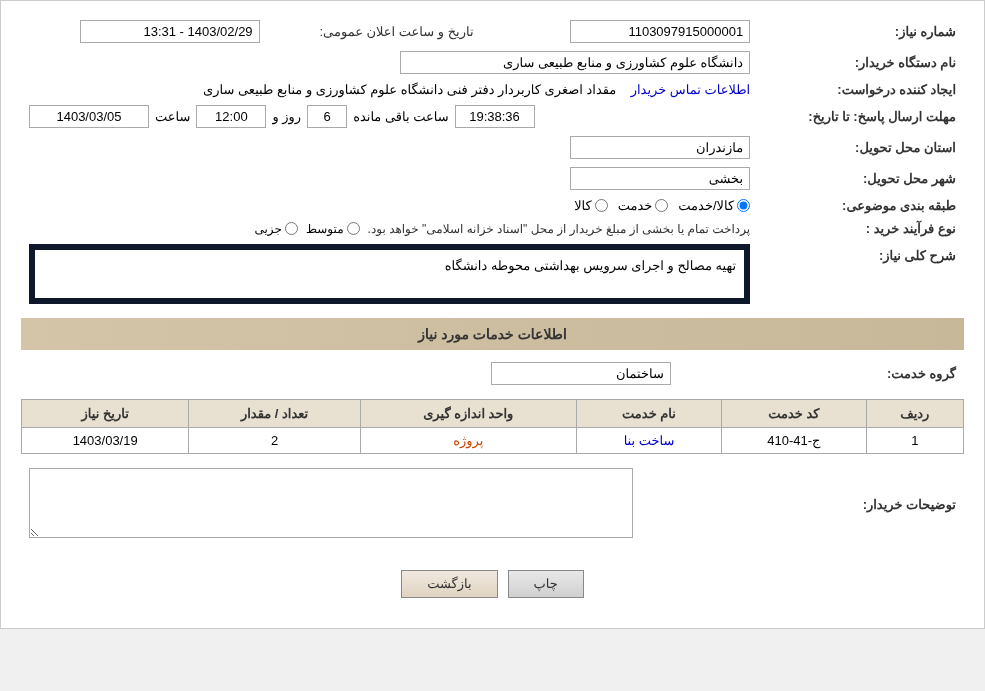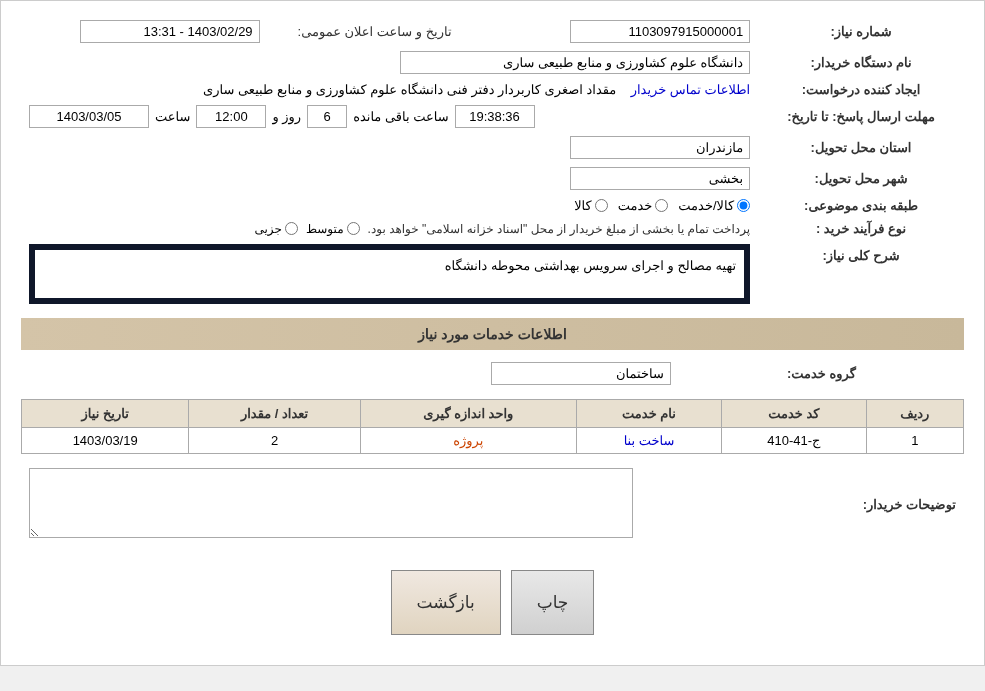--- a/index.html
+++ b/index.html
@@ -33,21 +33,21 @@
       margin-bottom: 10px;
     }
     .info-table td {
       padding: 4px 8px;
       vertical-align: middle;
     }
     .label-cell {
       color: #333;
       font-weight: bold;
       white-space: nowrap;
-      text-align: center;
+      text-align: right;
       width: auto;
     }
     .value-cell {
       text-align: right;
     }
     .input-box {
       border: 1px solid #aaa;
       background: #fff;
       padding: 3px 6px;
       min-width: 180px;
@@ -165,24 +165,24 @@
       padding-top: 8px;
     }
     .buttons-row {
       text-align: center;
       padding: 15px 0;
       display: flex;
       justify-content: center;
       gap: 10px;
     }
     .btn {
-      padding: 21px 25px;
+      padding: 5px 25px;
       border: 1px solid #888;
       cursor: pointer;
-      font-size: 17px;
+      font-size: 13px;
       font-family: Liberation Serif, serif;
     }
     .btn-print {
       background: linear-gradient(to bottom, #e8e8e8, #d0d0d0);
       color: #333;
     }
     .btn-back {
       background: linear-gradient(to bottom, #f0e8e0, #e0d4c0);
       color: #333;
     }

